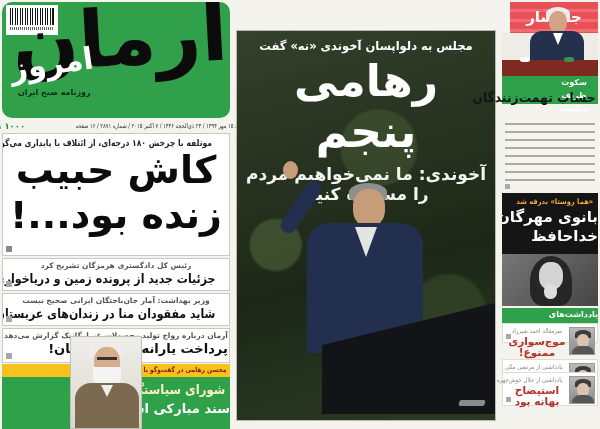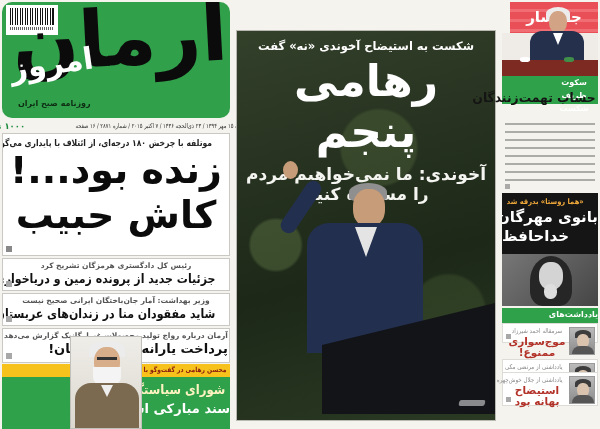--- a/index.html
+++ b/index.html
@@ -8,21 +8,21 @@
   #page { position:relative; width:600px; height:429px; background:#f4f3ee; overflow:hidden; direction:rtl; }
   .abs { position:absolute; }
 
   
   .masthead { left:2px; top:2px; width:228px; height:116px; background:#31a04a; border-radius:10px; overflow:hidden; }
   .barcode { left:4px; top:3px; width:52px; height:30px; background:#fff; padding:3px 4px; }
   .barcode .bars { height:17px; background:repeating-linear-gradient(90deg,#111 0 1px, transparent 1px 2.5px); }
   .barcode .nums { height:3px; margin-top:2px; background:repeating-linear-gradient(90deg,#666 0 1px, transparent 1px 2px); }
   .mh-title { right:2px; top:-10px; font-size:78px; font-weight:bold; color:#0b0b0b; line-height:1.2; transform:rotate(-3deg); }
   .mh-sub { left:8px; top:44px; font-size:30px; font-weight:bold; color:#fff; transform:rotate(-8deg); }
-  .mh-tagline { left:16px; top:97px; font-size:8px; font-weight:bold; color:#0e2d14; }
+  .mh-tagline { left:16px; top:86px; font-size:8px; font-weight:bold; color:#0e2d14; }
 
   
   .dateline { left:2px; top:119px; width:228px; height:13px; display:flex; justify-content:center; align-items:center; }
   .dl-text { font-size:6.5px; color:#333; white-space:nowrap; transform:scaleX(.78); transform-origin:right center; }
   .dl-price { font-size:8.5px; font-weight:bold; color:#1c8c3c; white-space:nowrap; }
 
   
   .wbox { background:#fff; border:1px solid #c9c8c2; text-align:center; overflow:hidden; }
   .lead-box { left:2px; top:133px; width:228px; height:123px; }
   .lead-kicker { margin-top:4px; font-size:9px; font-weight:bold; color:#222; white-space:nowrap; transform:scaleX(.85); }
@@ -81,21 +81,21 @@
   .z-shirt { left:35px; top:26px; width:10px; height:12px; background:#fff; clip-path:polygon(0 0,100% 0,50% 100%); }
   .z-podium { left:502px; top:60px; width:96px; height:16px; background:#7d2b22; z-index:3; }
   .z-f1 { left:18px; top:-3px; width:10px; height:5px; background:#fff; border-radius:40%; }
   .z-f2 { left:62px; top:-3px; width:10px; height:5px; background:#3f8f4a; border-radius:40%; }
   .strip { left:502px; width:96px; height:28px; background:#2fa14b; color:#fff; font-size:8px; font-weight:bold; text-align:center; line-height:13px;padding-left:48px; }
   .s1 { top:76px; } .s2 { top:308px; }
   .r-headline { left:502px; top:90px; width:96px; text-align:center; font-size:13px; font-weight:bold; color:#141414; line-height:15px; }
   .r-headline .l1 { white-space:nowrap; transform:scaleX(.95); }
   .r-body { left:505px; top:123px; width:90px; height:62px; background:repeating-linear-gradient(180deg,#9a9a96 0 2px, transparent 2px 8px); opacity:.8; }
   .endmark { position:absolute; left:0; bottom:-4px; width:5px; height:5px; background:#999; }
-  .blackbox { left:502px; top:193px; width:96px; height:113px; background:#151515; text-align:left; overflow:hidden; }
+  .blackbox { left:502px; top:193px; width:96px; height:113px; background:#151515; text-align:right; overflow:hidden; }
   .ob-kicker { margin-top:4px; font-size:7.5px; font-weight:bold; color:#f0a83a; white-space:nowrap; transform:scaleX(.9); }
   .ob1,.ob2 { font-size:15px; font-weight:bold; color:#fff; white-space:nowrap; }
   .ob1 { margin-top:2px; } .ob2 { margin-top:1px; }
   .ob-photo { position:absolute; bottom:0; left:0; width:96px; height:52px; background:linear-gradient(135deg,#777,#454545); overflow:hidden; }
   .ob-scarf { left:28px; top:2px; width:42px; height:50px; background:#262626; border-radius:50% 50% 30% 30%; }
   .ob-face { left:37px; top:8px; width:24px; height:28px; background:#d4d4d4; border-radius:45%; }
   .ob-hand { left:42px; top:30px; width:13px; height:15px; background:#dedede; border-radius:45%; }
   .note { left:502px; width:96px; background:#fff; border:1px solid #dddcd6; }
   .n1 { top:323px; height:20px; } .n2 { top:359px; height:36px; } .n3 { top:372px; height:34px; }
   .note-photo { position:absolute; right:2px; top:3px; width:26px; height:28px; background:linear-gradient(180deg,#bbb,#8a8a8a); border:1px solid #9a9a9a; overflow:hidden; }
@@ -121,22 +121,22 @@
     <div class="abs mh-tagline">روزنامه صبح ایران</div>
   </div>
 
   <div class="abs dateline">
     <span class="dl-text">چهارشنبه ۱۵ مهر ۱۳۹۴ / ۲۳ ذی‌الحجه ۱۴۳۶ / ۷ اکتبر ۲۰۱۵ / شماره ۲۸۷۱ / ۱۶ صفحه</span>
     <span class="dl-price">۱۰۰۰ تومان</span>
   </div>
 
   <div class="abs wbox lead-box">
     <div class="lead-kicker">موتلفه با چرخش ۱۸۰ درجه‌ای، از ائتلاف با پایداری می‌گوید</div>
+    <div class="lead-h">کاش حبیب</div>
     <div class="lead-h">زنده بود...!</div>
-    <div class="lead-h">کاش حبیب</div>
     <div class="pmark dark"></div>
   </div>
 
   <div class="abs wbox story-box" style="top:258px;">
     <div class="story-kicker">رئیس کل دادگستری هرمزگان تشریح کرد</div>
     <div class="story-h">جزئیات جدید از پرونده زمین و دریاخواری</div>
     <div class="pmark"></div>
   </div>
   <div class="abs wbox story-box" style="top:293px;">
     <div class="story-kicker">وزیر بهداشت: آمار جان‌باختگان ایرانی صحیح نیست</div>
@@ -161,21 +161,21 @@
   <div class="abs cleric">
     <div class="abs c-hair"></div>
     <div class="abs c-face"></div>
     <div class="abs c-glasses"></div>
     <div class="abs c-beard"></div>
     <div class="abs c-robe"></div>
     <div class="abs c-shirt"></div>
   </div>
 
   <div class="abs center-panel">
-    <div class="cp-kicker">شکست به استیضاح آخوندی «نه» گفت</div>
+    <div class="cp-kicker">مجلس به دلواپسان آخوندی «نه» گفت</div>
     <div class="cp-h">رهامی پنجم</div>
     <div class="cp-sub cp-sub1">آخوندی: ما نمی‌خواهیم مردم را مسخره کنیم</div>
     <div class="abs m-hand"></div>
     <div class="abs m-arm"></div>
     <div class="abs m-hair"></div>
     <div class="abs m-head"></div>
     <div class="abs m-body"></div>
     <div class="abs m-shirt"></div>
     <div class="abs m-podium"></div>
     <div class="abs photo-credit"></div>

